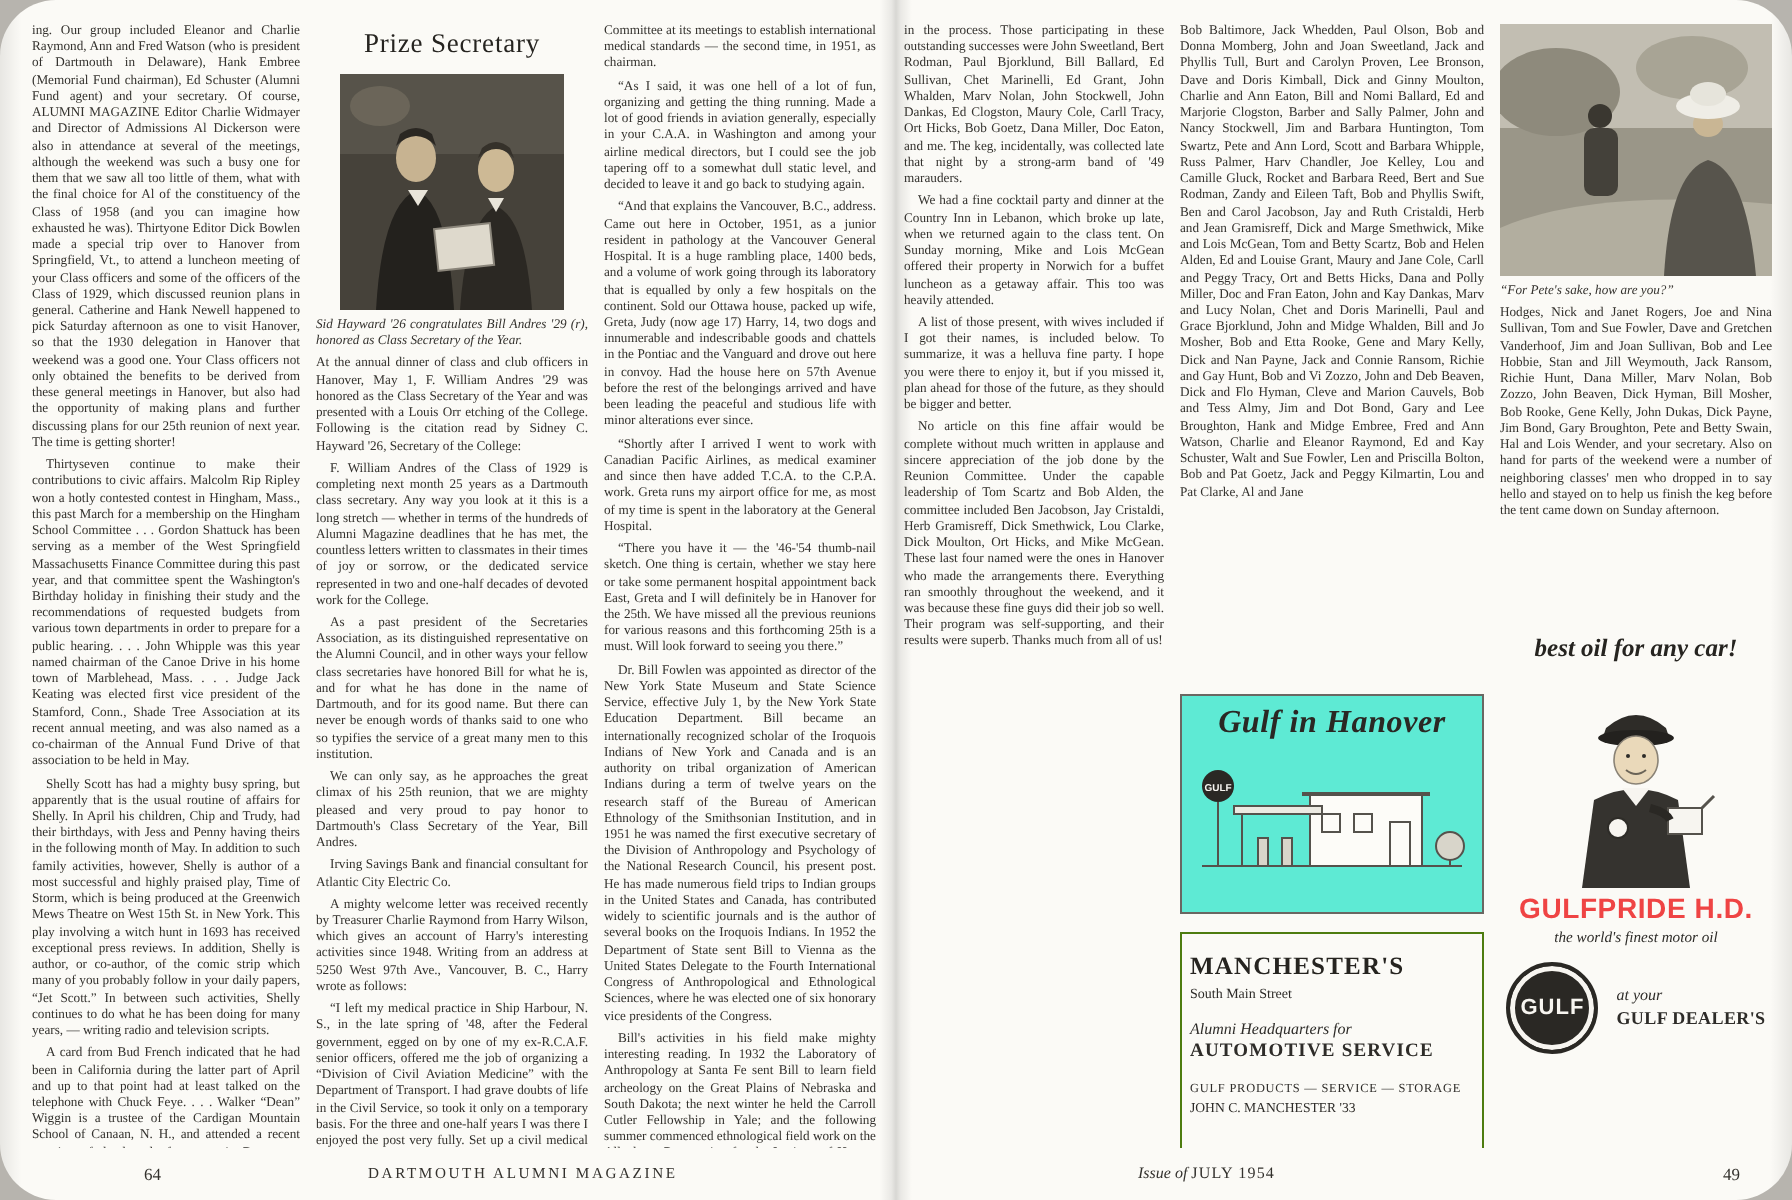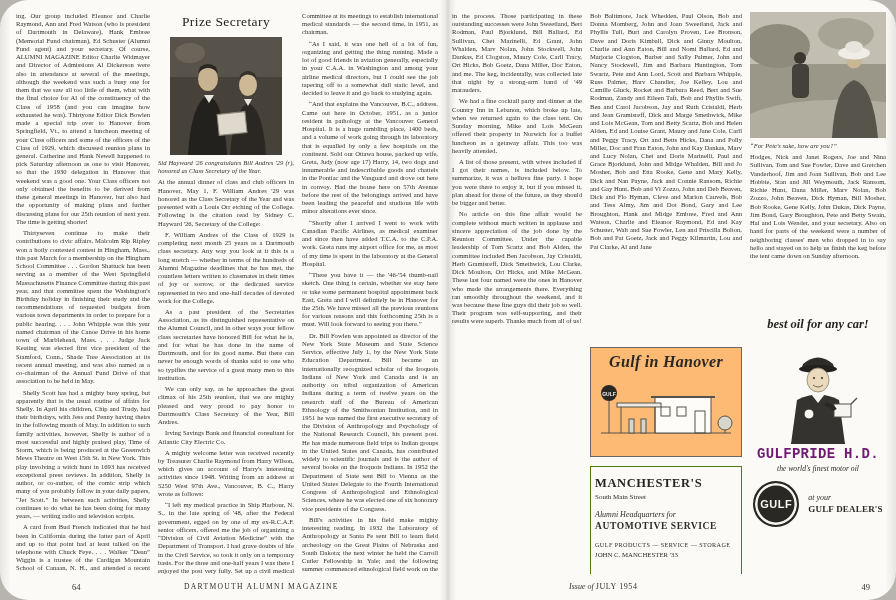--- a/index.html
+++ b/index.html
@@ -38,40 +38,40 @@
     font-size: 6.3px; font-style: italic; text-align:center;
     line-height:1.3; margin: 0 2px 6px 2px; color:#3a3833;
   }
   
   .r-col1 { left:452px; width:130px; }
   .r-col2 { left:590px; width:152px; }
   .r-col3 { left:750px; width:136px; }
   .names-block1 { height:328px; overflow:hidden; margin-bottom:7px; }
   .names-block2 { height:158px; overflow:hidden; margin-bottom:6px; }
   .ad-box {
-    border:1px solid #6a6762; background:#fdba74;
+    border:1px solid #6a6762; background:#5eead4;
     padding:5px 6px 3px 6px; text-align:center; height:110px; overflow:hidden;
   }
   .gulf-script {
     font-style: italic; font-weight:700; font-size:16px;
     letter-spacing:.3px; color:#2a2824; margin-bottom:2px;
   }
   .manchesters {
     margin-top:9px; border:1px solid #4d7c0f; padding:9px 4px 7px 4px;
     text-align:left; height:134px; overflow:hidden;
   }
   .manch-name { font-size:12.5px; font-weight:700; letter-spacing:.6px; color:#262420;}
   .manch-street { font-size:7px; margin-top:2px; }
   .manch-line1 { font-style:italic; font-size:8px; margin-top:9px; }
   .manch-line2 { font-size:9.5px; font-weight:700; letter-spacing:.6px; margin-top:2px; }
   .manch-line3 { font-size:6.2px; letter-spacing:.4px; margin-top:10px; }
   .manch-line4 { font-size:6.8px; margin-top:3px; }
   .gulfpride { text-align:center; }
   .tagline { font-style:italic; font-weight:700; font-size:12.5px; color:#262420; margin-bottom:14px;}
-  .product { font-family:Liberation Mono, monospace; font-weight:700; font-size:14px; letter-spacing:.3px; color:#701a75; margin-top:2px;}
+  .product { font-family:Liberation Sans, sans-serif; font-weight:700; font-size:14px; letter-spacing:.3px; color:#ef4444; margin-top:2px;}
   .subtitle { font-style:italic; font-size:7.6px; margin-top:2px; }
   .logo-row { display:flex; align-items:center; justify-content:center; gap:9px; margin-top:8px; }
   .gulf-disc {
     width:46px; height:46px; border-radius:50%;
     background:#2a2824; border:2px solid #2a2824;
     box-shadow: inset 0 0 0 2.5px #f7f5f0;
     display:flex; align-items:center; justify-content:center;
     color:#f7f5f0; font-family:"Liberation Sans", sans-serif;
     font-weight:700; font-size:11px; letter-spacing:.5px; flex:0 0 auto;
   }

